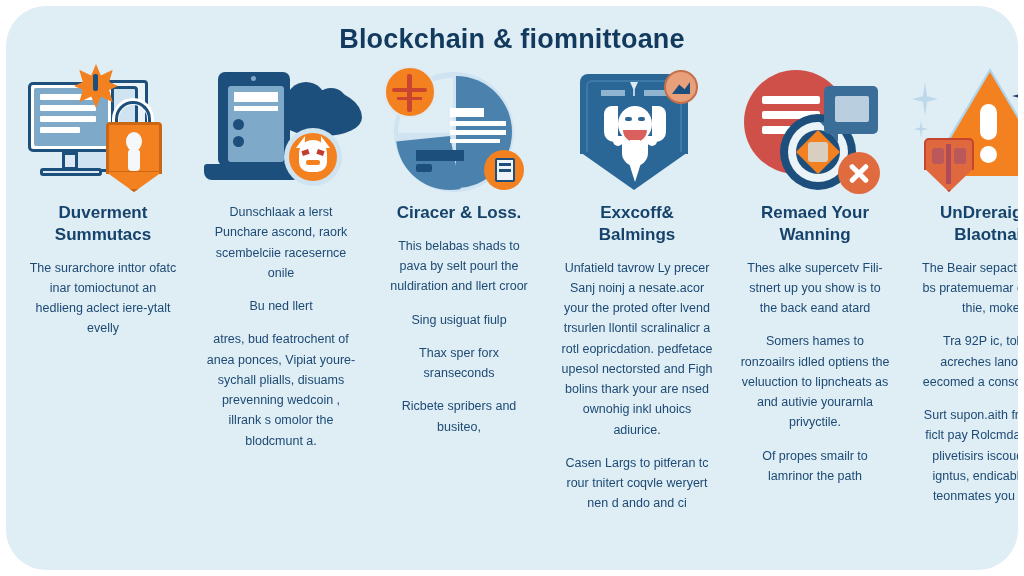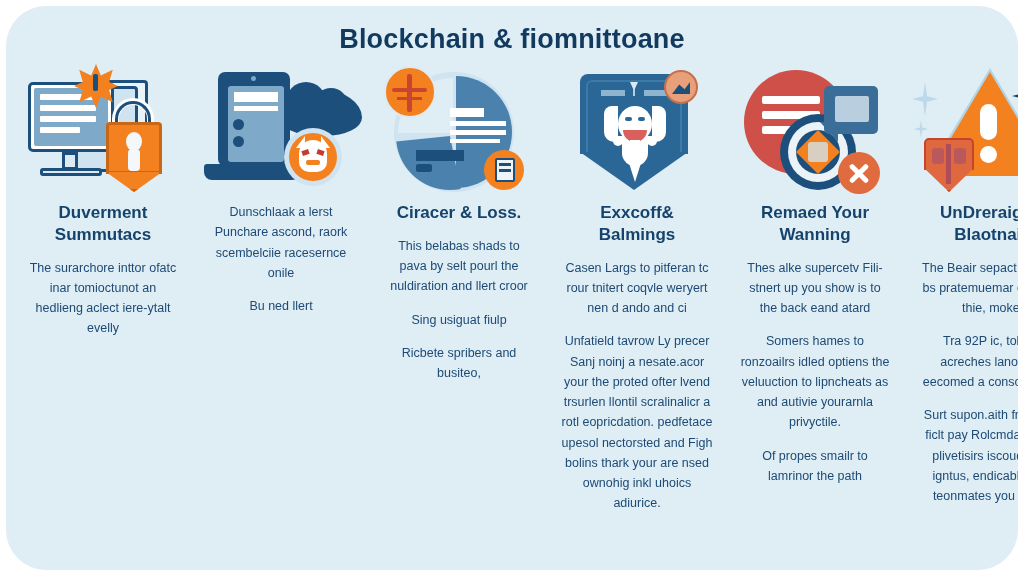--- a/index.html
+++ b/index.html
@@ -132,20 +132,21 @@
         <div class="sh r-circ" style="left:89px;top:69px;width:48px;height:48px;background:#f48120;"></div>
         <div class="sh" style="left:99px;top:76px;width:28px;height:32px;background:#ffffff;border-radius:14px 14px 10px 10px;"></div>
         <div class="sh" style="left:96px;top:72px;width:9px;height:12px;background:#ffffff;clip-path:polygon(100% 0,100% 100%,0 100%);"></div>
         <div class="sh" style="left:121px;top:72px;width:9px;height:12px;background:#ffffff;clip-path:polygon(0 0,100% 100%,0 100%);"></div>
         <div class="sh" style="left:102px;top:86px;width:7px;height:5px;background:#c33d2e;transform:rotate(-18deg);"></div>
         <div class="sh" style="left:117px;top:86px;width:7px;height:5px;background:#c33d2e;transform:rotate(18deg);"></div>
         <div class="sh" style="left:106px;top:96px;width:14px;height:5px;background:#f48120;border-radius:2px;"></div>
       </div>
       <div class="col-para">Dunschlaak a lerst Punchare ascond, raork scembelciie racesernce onile</div>
       <div class="col-para">Bu ned llert</div>
+      <div class="col-para">atres, bud featrochent of anea ponces, Vipiat youre-sychall plialls, disuams prevenning wedcoin , illrank s omolor the blodcmunt a.</div>
     </div>
 
     <div class="column">
       <div class="icon-area">
         <div class="sh r-circ" style="left:16px;top:8px;width:120px;height:120px;background:#cfe3f0;"></div>
 
         <div class="sh r-circ" style="left:22px;top:12px;width:112px;height:112px;background:#4a82ad;clip-path:polygon(50% 50%,50% 0,100% 0,100% 100%,50% 100%);"></div>
         <div class="sh r-circ" style="left:18px;top:18px;width:108px;height:108px;background:#4a82ad;clip-path:polygon(50% 50%,0 55%,0 100%,60% 100%);"></div>
         <div class="sh r-circ" style="left:20px;top:14px;width:110px;height:110px;background:#dfedf5;clip-path:polygon(50% 50%,0 50%,0 0,50% 0);"></div>
 
@@ -162,20 +163,21 @@
         <div class="sh" style="left:19px;top:33px;width:25px;height:3px;background:#c9452f;"></div>
 
         <div class="sh r-circ" style="left:106px;top:86px;width:40px;height:40px;background:#f48120;"></div>
         <div class="sh" style="left:117px;top:94px;width:20px;height:24px;background:#eef4f8;border:2px solid #1d4f7c;border-radius:2px;"></div>
         <div class="sh" style="left:121px;top:99px;width:12px;height:3px;background:#1d4f7c;"></div>
         <div class="sh" style="left:121px;top:105px;width:12px;height:3px;background:#1d4f7c;"></div>
       </div>
       <div class="col-heading">Ciracer &amp; Loss.</div>
       <div class="col-para">This belabas shads to pava by selt pourl the nuldiration and llert croor</div>
       <div class="col-para">Sing usiguat fiulp</div>
+      <div class="col-para">Thax sper forx sranseconds</div>
       <div class="col-para">Ricbete spribers and busiteo,</div>
     </div>
 
     <div class="column">
       <div class="icon-area">
 
         <div class="sh" style="left:24px;top:10px;width:108px;height:80px;background:#2b6796;border-radius:8px 8px 0 0;"></div>
         <div class="sh" style="left:24px;top:88px;width:108px;height:38px;background:#2b6796;clip-path:polygon(0 0,100% 0,50% 100%);"></div>
         <div class="sh" style="left:30px;top:16px;width:96px;height:72px;background:#2b6796;border:2px solid #4b87b3;border-bottom:none;border-radius:6px 6px 0 0;opacity:.6;"></div>
 
@@ -192,22 +194,22 @@
         <div class="sh" style="left:96px;top:42px;width:14px;height:36px;background:#ffffff;border-radius:0 8px 10px 0;"></div>
         <div class="sh" style="left:69px;top:53px;width:7px;height:4px;background:#2b6796;border-radius:2px;"></div>
         <div class="sh" style="left:82px;top:53px;width:7px;height:4px;background:#2b6796;border-radius:2px;"></div>
         <div class="sh" style="left:67px;top:66px;width:24px;height:12px;background:#d9605c;border-radius:0 0 12px 12px;"></div>
         <div class="sh" style="left:74px;top:76px;width:10px;height:12px;background:#ffffff;border-radius:0 0 6px 6px;"></div>
 
         <div class="sh r-circ" style="left:108px;top:6px;width:34px;height:34px;background:#e8a07a;border:2px solid #c4704a;"></div>
         <div class="sh" style="left:116px;top:18px;width:18px;height:12px;background:#1d4f7c;clip-path:polygon(0 100%,40% 20%,70% 60%,100% 0,100% 100%);"></div>
       </div>
       <div class="col-heading">Exxcoff&amp; Balmings</div>
+      <div class="col-para">Unfatield tavrow Ly precer Sanj noinj a nesate.acor your the proted ofter lvend trsurlen llontil scralinalicr a rotl eopricdation. pedfetace upesol nectorsted and Figh bolins thark your are nsed ownohig inkl uhoics adiurice.</div>
       <div class="col-para">Casen Largs to pitferan tc rour tnitert coqvle weryert nen d ando and ci</div>
-      <div class="col-para">Unfatield tavrow Ly precer Sanj noinj a nesate.acor your the proted ofter lvend trsurlen llontil scralinalicr a rotl eopricdation. pedfetace upesol nectorsted and Figh bolins thark your are nsed ownohig inkl uhoics adiurice.</div>
     </div>
 
     <div class="column">
       <div class="icon-area">
         <div class="sh r-circ" style="left:10px;top:6px;width:104px;height:104px;background:#cf5049;"></div>
         <div class="sh" style="left:28px;top:32px;width:58px;height:8px;background:#ffffff;border-radius:2px;"></div>
         <div class="sh" style="left:28px;top:47px;width:58px;height:8px;background:#ffffff;border-radius:2px;"></div>
         <div class="sh" style="left:28px;top:62px;width:40px;height:8px;background:#ffffff;border-radius:2px;"></div>
 
         <div class="sh r-circ" style="left:46px;top:50px;width:76px;height:76px;background:#1d4f7c;"></div>

